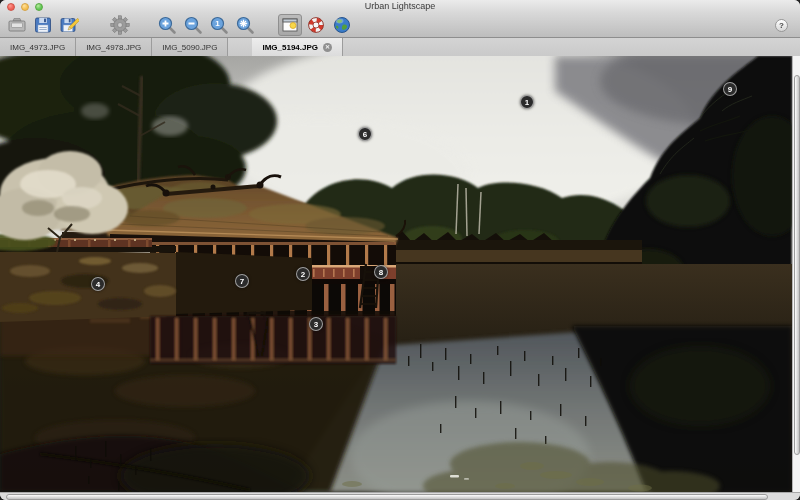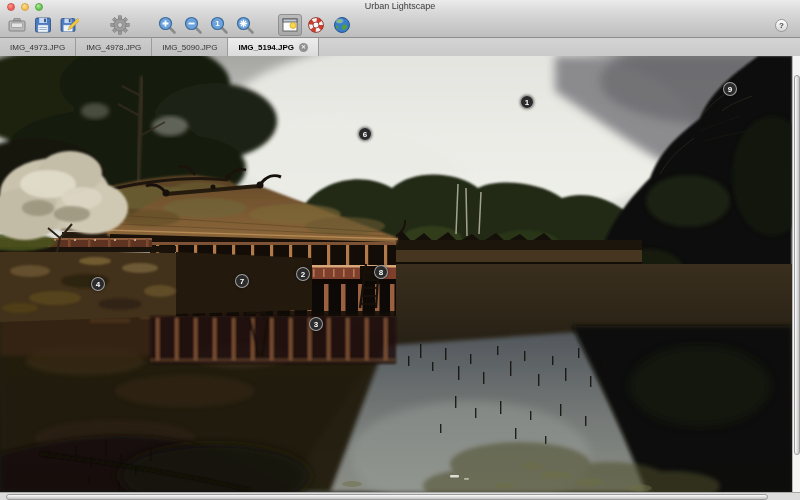--- a/index.html
+++ b/index.html
@@ -1,17 +1,17 @@
 <!DOCTYPE html>
 <html><head>
 <meta charset="utf-8">
 <style>
   html,body{margin:0;padding:0;background:#222;}
   *{box-sizing:border-box;font-family:"Liberation Sans",sans-serif;}
-  .window{position:relative;width:800px;height:500px;background:#cfcfcf;overflow:hidden;}
+  .window{position:relative;width:800px;height:500px;background:#cfcfcf;overflow:hidden;border-radius:6px;}
 
   
   .titlebar{position:absolute;top:0;left:0;width:800px;height:13px;
     background:linear-gradient(#ebebeb,#d8d8d8);}
   .traffic{position:absolute;left:7px;top:2.5px;display:flex;gap:6px;}
   .tl{width:8px;height:8px;border-radius:50%;}
   .tl.close{background:radial-gradient(circle at 35% 30%,#ff9a90,#ee6156 60%);border:1px solid #ce5247;}
   .tl.min{background:radial-gradient(circle at 35% 30%,#ffe2a0,#f5bf4f 60%);border:1px solid #d6a243;}
   .tl.max{background:radial-gradient(circle at 35% 30%,#b8eda0,#61c554 60%);border:1px solid #58a942;}
   .title{position:absolute;top:0;left:0;width:100%;height:13px;line-height:13px;
@@ -31,21 +31,21 @@
   .helpbtn{position:absolute;right:12px;top:6px;width:13px;height:13px;border-radius:50%;
     background:linear-gradient(#ffffff,#d6d6d6);border:1px solid #979797;
     font-size:8px;font-weight:bold;color:#444;line-height:11px;text-align:center;padding:0;}
 
   
   .tabbar{position:absolute;top:38px;left:0;width:800px;height:30px;
     background:linear-gradient(#d4d4d4,#c3c3c3);border-bottom:1px solid #7f7f7f;display:flex;}
   .tab{height:18px;line-height:17px;padding:0 10px;font-size:8px;color:#333;
     border-right:1px solid #9c9c9c;background:linear-gradient(#cdcdcd,#c0c0c0);
     display:flex;align-items:center;gap:5px;white-space:nowrap;}
-  .tab.active{background:linear-gradient(#ededed,#dcdcdc);font-weight:bold;color:#000;}
+  .tab.active{background:linear-gradient(#ededed,#dcdcdc);font-weight:bold;color:#000;margin-left:24px;}
   .tab-close{width:9px;height:9px;border-radius:50%;background:#909090;color:#f0f0f0;
     font-size:6px;line-height:9px;text-align:center;font-weight:bold;}
 
   
   .canvas{position:absolute;top:56px;left:0;width:800px;height:436px;background:#3a3a34;}
   .photo{position:absolute;top:0;left:0;}
   .cp{position:absolute;width:14px;height:14px;border-radius:50%;
     background:#2b2b2b;border:1px solid rgba(255,255,255,0.55);
     color:#fff;font-size:8px;font-weight:bold;
     display:flex;align-items:center;justify-content:center;

